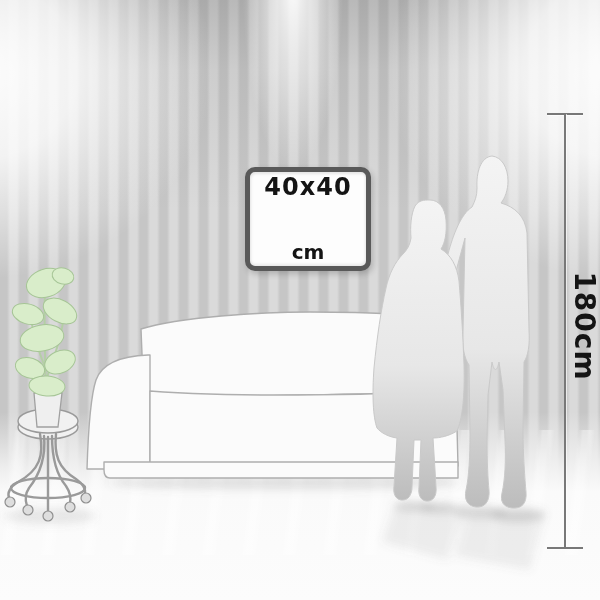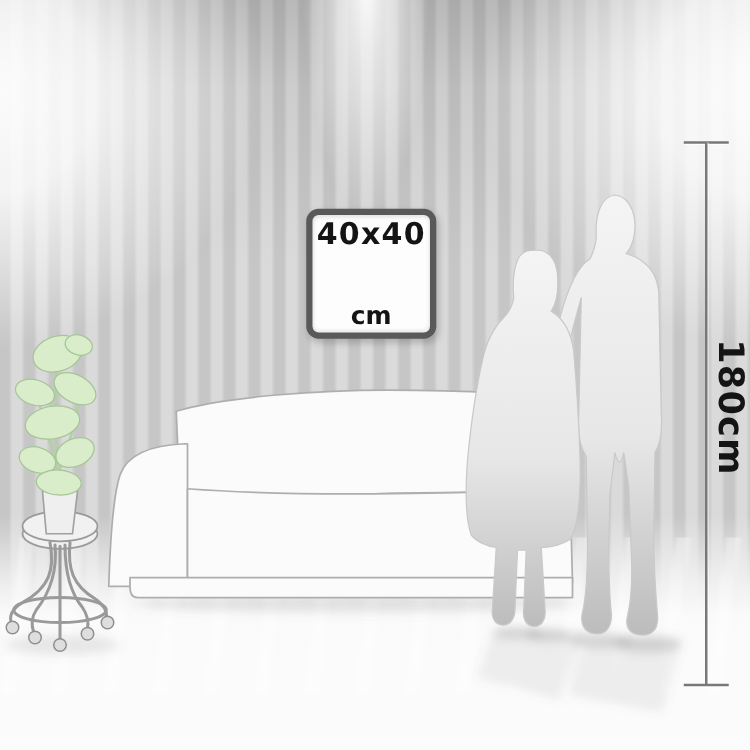--- a/index.html
+++ b/index.html
@@ -40,21 +40,21 @@
   .stop-person-bottom{stop-color:var(--silhouette-bottom,#bcbcbc);}
   .person{fill:url(#personGrad);stroke:var(--silhouette-outline,#c9c9c9);stroke-width:1;}
   .sofa-part{fill:var(--sofa-fill,#fbfbfb);stroke:var(--sofa-outline,#aeaeae);stroke-width:1.4;stroke-linejoin:round;}
   .leaf{fill:var(--plant-leaf,#d9edca);stroke:var(--plant-leaf-edge,#a6c596);stroke-width:1;}
   .stool-line{fill:none;stroke:var(--stool-stroke,#9a9a9a);stroke-width:2.4;stroke-linecap:round;}
   .stool-fill{fill:#f1f1f1;stroke:var(--stool-stroke,#9a9a9a);stroke-width:1.4;}
   .caster{fill:#dedede;stroke:#8f8f8f;stroke-width:1.2;}
   .shadow{fill:#6f6f6f;}
 
   
-  .frame{position:absolute;left:245px;top:167px;width:104px;height:104px;box-sizing:border-box;z-index:5;
+  .frame{position:absolute;left:245px;top:167px;width:126px;height:104px;box-sizing:border-box;z-index:5;
     border:5px solid var(--frame-border,#595959);border-radius:10px;background:var(--frame-face,#fdfdfd);
     box-shadow:2px 3px 6px rgba(0,0,0,0.20), inset 1px 2px 3px rgba(0,0,0,0.10), inset -1px -2px 3px rgba(0,0,0,0.08);
     display:flex;flex-direction:column;align-items:center;justify-content:center;gap:36px;}
   .frame .l1{font-size:24px;font-weight:bold;letter-spacing:1px;color:var(--label-text,#141414);line-height:1.05;}
   .frame .l2{font-size:20px;font-weight:bold;color:var(--label-text,#141414);line-height:1.05;margin-top:5px;}
 
   
   .ruler{position:absolute;left:547px;top:113px;width:36px;height:436px;z-index:6;}
   .ruler-line{position:absolute;left:17px;top:1px;width:2px;height:434px;
     background:var(--ruler-line,#787878);box-shadow:1px 0 0 rgba(255,255,255,0.65);}

